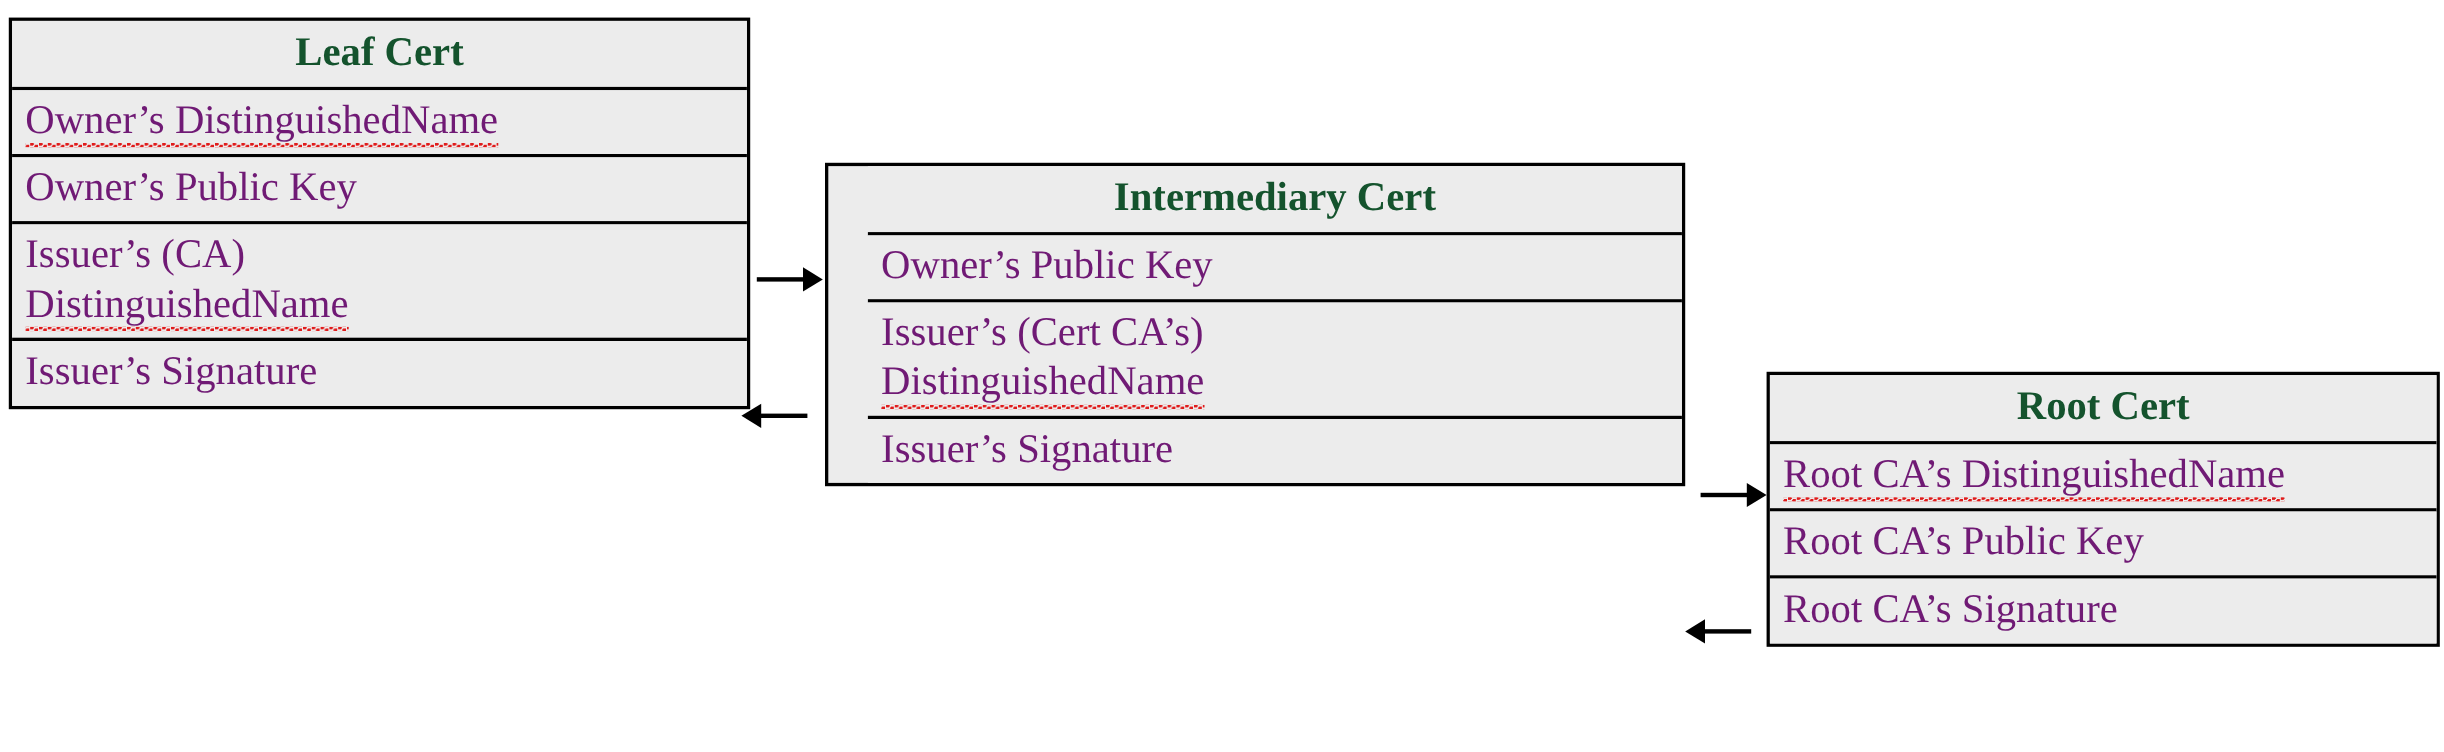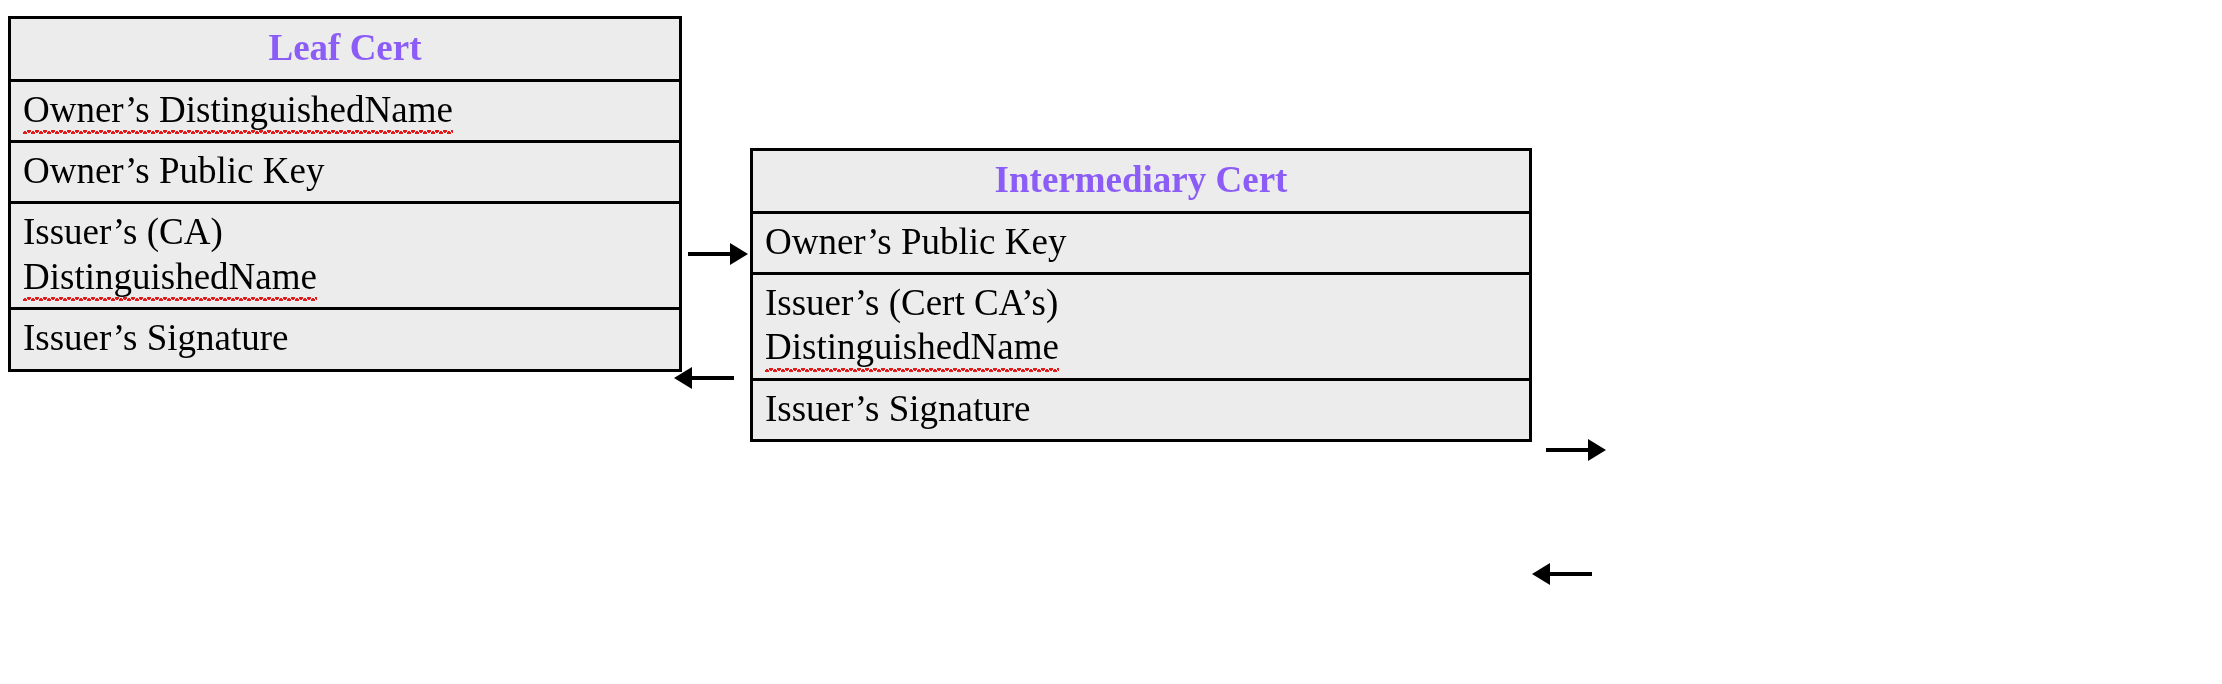--- a/index.html
+++ b/index.html
@@ -24,31 +24,31 @@
   }
 
   .cert-title {
     box-sizing: border-box;
     text-align: center;
     font-weight: bold;
     font-size: 37px;
     line-height: 1.18;
     padding: 7px 10px 9px 10px;
     border-bottom: 3px solid #000000;
-    color: #8b5cf6;
+    color: #14532d;
     background: #ececec;
   }
 
   .cert-row {
     box-sizing: border-box;
     font-size: 37px;
     line-height: 1.20;
     padding: 6px 10px 8px 12px;
     border-bottom: 3px solid #000000;
-    color: #000000;
+    color: #701a75;
     background: #ececec;
     white-space: pre-line;
   }
   .cert-row.last {
     border-bottom: none;
   }
 
   
   .sq {
     position: relative;
@@ -86,21 +86,21 @@
     right: -16px;
     border-left: 18px solid #000000;
   }
   .arrow.left::after {
     left: -16px;
     border-right: 18px solid #000000;
   }
 
   
   #leaf-cert      { left: 8px;    top: 16px;  width: 674px; }
-  #intermediary-cert { left: 750px; top: 148px; width: 782px; }
+  #intermediary-cert { left: 750px; top: 148px; width: 782px; padding-left: 36px; }
   #root-cert      { left: 1606px; top: 338px; width: 612px; }
 
   #arrow-leaf-to-inter   { left: 688px;  top: 252px;  width: 44px; }
   #arrow-inter-to-leaf   { left: 690px;  top: 376px;  width: 44px; }
   #arrow-inter-to-root   { left: 1546px; top: 448px;  width: 44px; }
   #arrow-root-to-inter   { left: 1548px; top: 572px;  width: 44px; }
 </style>
 </head>
 <body>
 
@@ -116,19 +116,25 @@
   </div>
 
   <div class="cert-box" id="intermediary-cert">
     <div class="cert-title">Intermediary Cert</div>
     <div class="cert-row">Owner’s Public Key</div>
     <div class="cert-row"><span class="sq">Issuer’s (Cert CA’s)
 DistinguishedName</span></div>
     <div class="cert-row last">Issuer’s Signature</div>
   </div>
 
+  <div class="cert-box" id="root-cert">
+    <div class="cert-title">Root Cert</div>
+    <div class="cert-row"><span class="sq">Root CA’s DistinguishedName</span></div>
+    <div class="cert-row">Root CA’s Public Key</div>
+    <div class="cert-row last">Root CA’s Signature</div>
+  </div>
 
   <div class="arrow right" id="arrow-leaf-to-inter"></div>
   <div class="arrow left" id="arrow-inter-to-leaf"></div>
   <div class="arrow right" id="arrow-inter-to-root"></div>
   <div class="arrow left" id="arrow-root-to-inter"></div>
 
 </div>
 
 </body></html>

